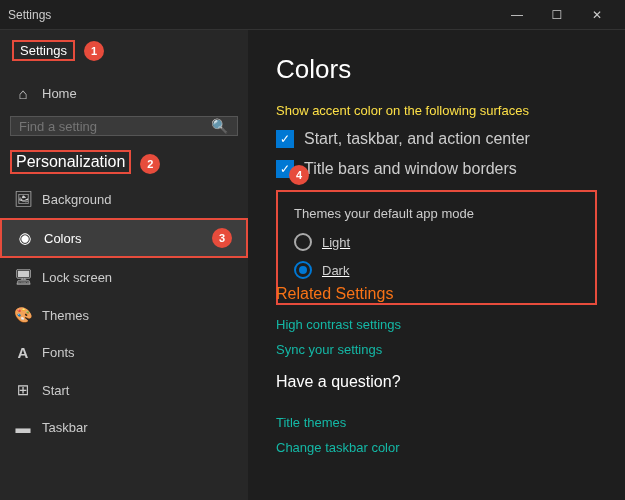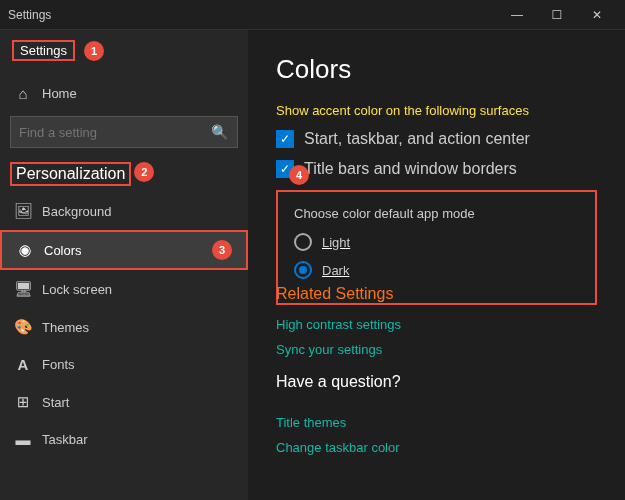--- a/index.html
+++ b/index.html
@@ -76,41 +76,42 @@
       color: #fff;
     }
 
     
     .search-box {
       margin: 4px 10px 8px 10px;
       display: flex;
       align-items: center;
       background: #3a3a3a;
       border: 1px solid #555;
-      height: 32px;
+      height: 20px;
       padding: 0 8px;
     }
     .search-input {
       background: transparent;
       border: none;
       outline: none;
       color: #ccc;
       font-size: 13px;
       flex: 1;
     }
     .search-icon {
       color: #aaa;
       font-size: 14px;
     }
 
     
     .section-label {
       display: flex;
-      align-items: flex-start;
+      align-items: flex-end;
       padding: 6px 10px;
+      gap: 6px;
     }
     .persona-border {
       border: 2px solid #e74c3c;
       padding: 1px 4px;
       display: inline-flex;
       align-items: center;
       gap: 4px;
     }
 
     
@@ -356,21 +357,21 @@
     </div>
 
     <div class="checkbox-row">
       <div class="checkbox-box">
         <span class="checkbox-check">✓</span>
       </div>
       <span class="checkbox-label">Title bars and window borders</span>
     </div>
 
     <div class="app-mode-box">
-      <p class="app-mode-title">Choose color default app mode</p>
+      <p class="app-mode-title">Themes your default app mode</p>
 
       <div class="radio-row">
         <div class="radio-outer"></div>
         <span class="radio-label">Light</span>
       </div>
 
       <div class="radio-row">
         <div class="radio-outer selected">
           <div class="radio-inner"></div>
         </div>

